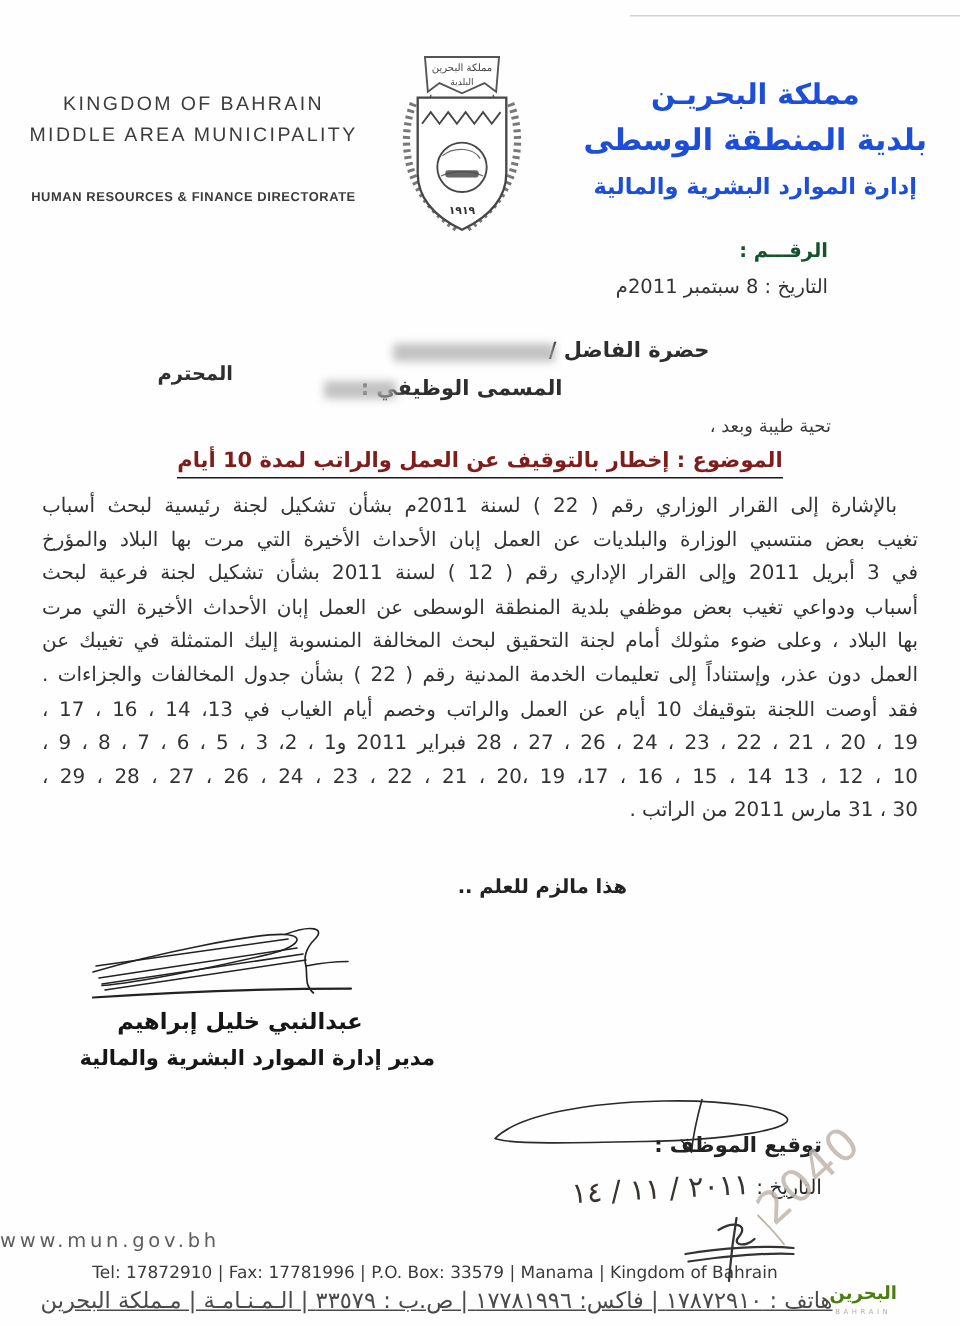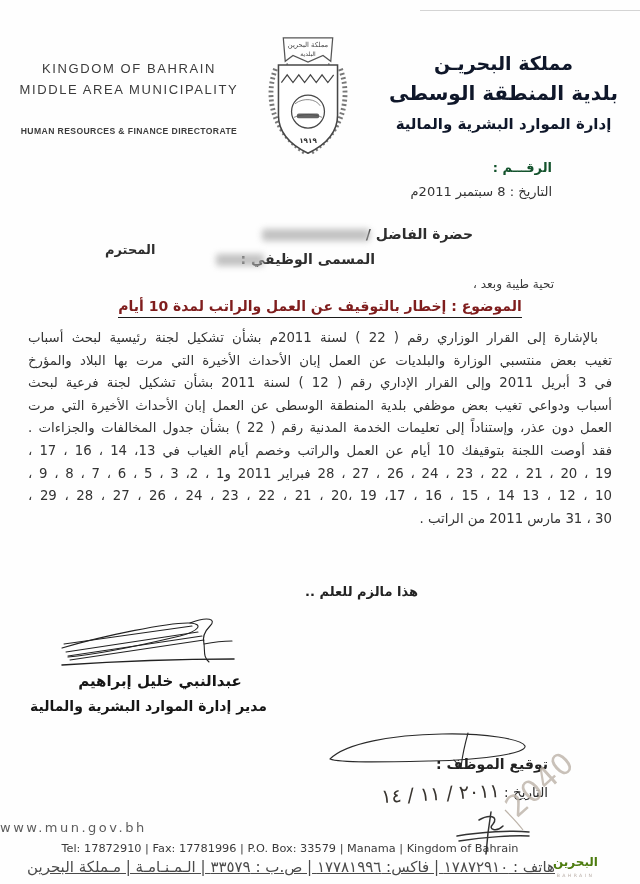--- a/index.html
+++ b/index.html
@@ -8,21 +8,21 @@
     background:#fefefe;overflow:hidden;
     font-family:"DejaVu Sans",sans-serif;color:#2e2e2e;
   }
   .abs{position:absolute;}
   .rtl{direction:rtl;unicode-bidi:plaintext;}
   
   .hdr-en{left:18px;top:58px;width:222px;text-align:center;
     font-family:"Liberation Sans","DejaVu Sans",sans-serif;color:#3c3c3c;}
   .hdr-en .l1,.hdr-en .l2{font-size:13px;letter-spacing:1.6px;line-height:21px;white-space:nowrap;}
   .hdr-en .l3{font-size:8.6px;font-weight:bold;letter-spacing:.4px;margin-top:26px;white-space:nowrap;}
-  .hdr-ar{right:14px;top:48px;width:245px;text-align:center;color:#0f172a;}
+  .hdr-ar{right:14px;top:48px;width:245px;text-align:center;color:#1d4ed8;}
   .hdr-ar div{white-space:nowrap;}
   .hdr-ar .a1{font-size:19px;font-weight:bold;line-height:30px;}
   .hdr-ar .a2{font-size:20px;font-weight:bold;line-height:31px;}
   .hdr-ar .a3{font-size:15px;font-weight:bold;line-height:30px;}
   .scanline{left:420px;top:10px;width:220px;height:1px;background:#c9c9c9;opacity:.8;}
   
   .ref-num{right:88px;top:160px;font-size:13px;font-weight:700;color:#14532d;}
   .ref-date{right:88px;top:184px;font-size:13px;color:#333;}
   
   .addr-row{left:105px;top:226px;width:430px;height:20px;}
@@ -40,21 +40,21 @@
   
   .bodytxt{left:28px;top:327px;width:584px;font-size:13.3px;color:#333;}
   .bline{direction:rtl;text-align:justify;text-align-last:justify;height:22.6px;
     line-height:22.6px;white-space:nowrap;overflow:visible;}
   .bline.first{text-indent:14px;}
   .bline.lastline{text-align-last:right;padding-left:88px;white-space:nowrap;}
   .closing{right:222px;top:584px;font-size:13px;font-weight:600;color:#222;}
   
   .dir-sig{left:52px;top:614px;}
   .dir-name{left:45px;top:672px;width:230px;text-align:center;font-size:15px;font-weight:bold;color:#161616;}
-  .dir-title{left:30px;top:698px;width:260px;text-align:left;font-size:14px;font-weight:bold;color:#161616;}
+  .dir-title{left:30px;top:698px;width:260px;text-align:right;font-size:14px;font-weight:bold;color:#161616;}
   
   .emp-sig{left:322px;top:730px;}
   .emp-label{right:92px;top:756px;font-size:14px;font-weight:bold;color:#222;text-align:center;}
   .emp-date{right:92px;top:782px;font-size:13.5px;color:#2a2a2a;direction:rtl;}
   .hand-date{display:inline-block;font-size:19px;letter-spacing:2px;color:#38342f;
     transform:rotate(-3deg);vertical-align:-3px;direction:ltr;}
   
   .web{left:0;top:820px;width:640px;text-align:left;font-size:13px;letter-spacing:2.5px;color:#5d5d5d;}
   .contact-en{left:0;top:842px;width:580px;text-align:center;font-size:11.3px;color:#3a3a3a;white-space:nowrap;}
   .contact-ar{left:0;top:858px;width:555px;text-align:right;font-size:15px;color:#4a4a4a;white-space:nowrap;text-decoration:underline;}
@@ -118,20 +118,21 @@
 
   <div class="abs subject-wrap">
     <span class="subject rtl">الموضوع : إخطار بالتوقيف عن العمل والراتب لمدة 10 أيام</span>
   </div>
 
   <div class="abs bodytxt">
     <div class="bline first">بالإشارة إلى القرار الوزاري رقم ( 22 ) لسنة 2011م بشأن تشكيل لجنة رئيسية لبحث أسباب</div>
     <div class="bline">تغيب بعض منتسبي الوزارة والبلديات عن العمل إبان الأحداث الأخيرة التي مرت بها البلاد والمؤرخ</div>
     <div class="bline">في 3 أبريل 2011 وإلى القرار الإداري رقم ( 12 ) لسنة 2011 بشأن تشكيل لجنة فرعية لبحث</div>
     <div class="bline">أسباب ودواعي تغيب بعض موظفي بلدية المنطقة الوسطى عن العمل إبان الأحداث الأخيرة التي مرت</div>
+    <div class="bline">بها البلاد ، وعلى ضوء مثولك أمام لجنة التحقيق لبحث المخالفة المنسوبة إليك المتمثلة في تغيبك عن</div>
     <div class="bline">العمل دون عذر، وإستناداً إلى تعليمات الخدمة المدنية رقم ( 22 ) بشأن جدول المخالفات والجزاءات .</div>
     <div class="bline">فقد أوصت اللجنة بتوقيفك 10 أيام عن العمل والراتب وخصم أيام الغياب في 13، 14 ، 16 ، 17 ،</div>
     <div class="bline">19 ، 20 ، 21 ، 22 ، 23 ، 24 ، 26 ، 27 ، 28 فبراير 2011 و1 ، 2، 3 ، 5 ، 6 ، 7 ، 8 ، 9 ،</div>
     <div class="bline">10 ، 12 ، 13  14 ، 15 ، 16 ، 17، 19 ،20 ، 21 ، 22 ، 23 ، 24 ، 26 ، 27 ، 28 ، 29 ،</div>
     <div class="bline lastline">30 ، 31 مارس 2011 من الراتب .</div>
   </div>
 
   <div class="abs closing rtl">هذا مالزم للعلم ..</div>
 
   <div class="abs dir-sig">

